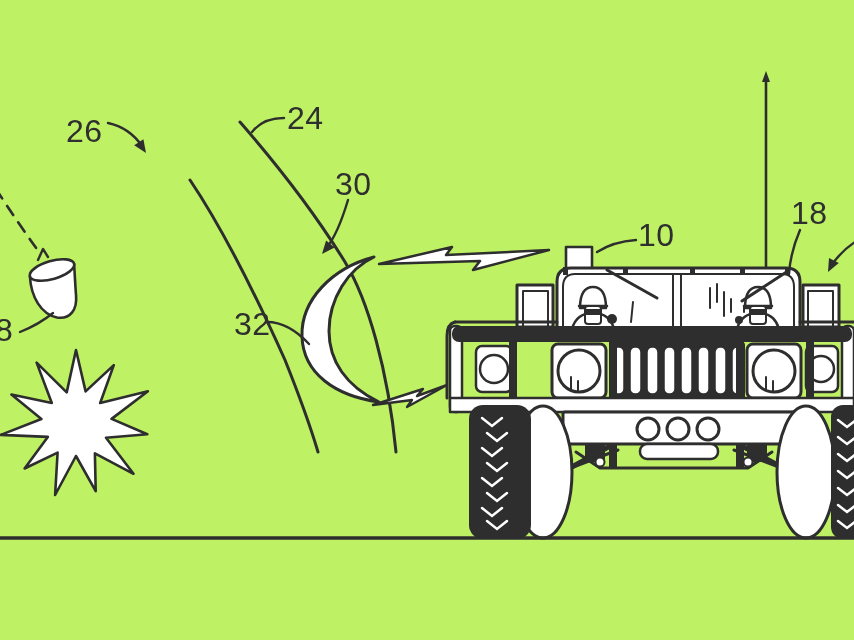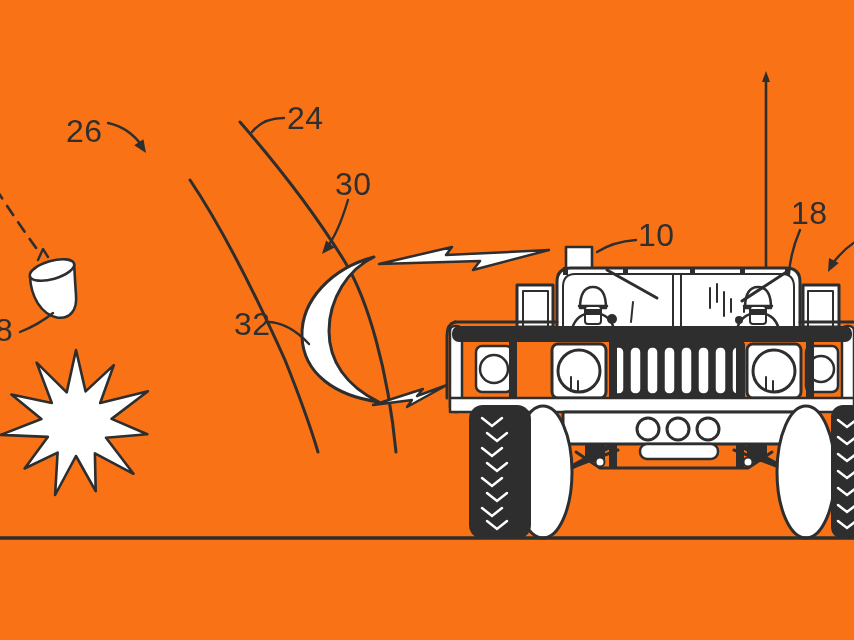--- a/index.html
+++ b/index.html
@@ -1,18 +1,18 @@
 <!DOCTYPE html>
 <html><head>
 <meta charset="utf-8">
 <style>
   html,body{margin:0;padding:0;background:#e8e8e8;}
   .stage{
     width:854px;height:640px;
-    background:#f97316;
+    background:#bef264;
     position:relative;
     overflow:hidden;
     font-family:"Liberation Sans", sans-serif;
   }
   svg{display:block;}
   .ink{stroke:#2e2e2e;fill:none;stroke-linecap:round;stroke-linejoin:round;}
   .ink-fill{fill:#2e2e2e;stroke:none;}
   .white-fill{fill:#ffffff;}
   text.ref{
     font-family:"Liberation Sans", sans-serif;

